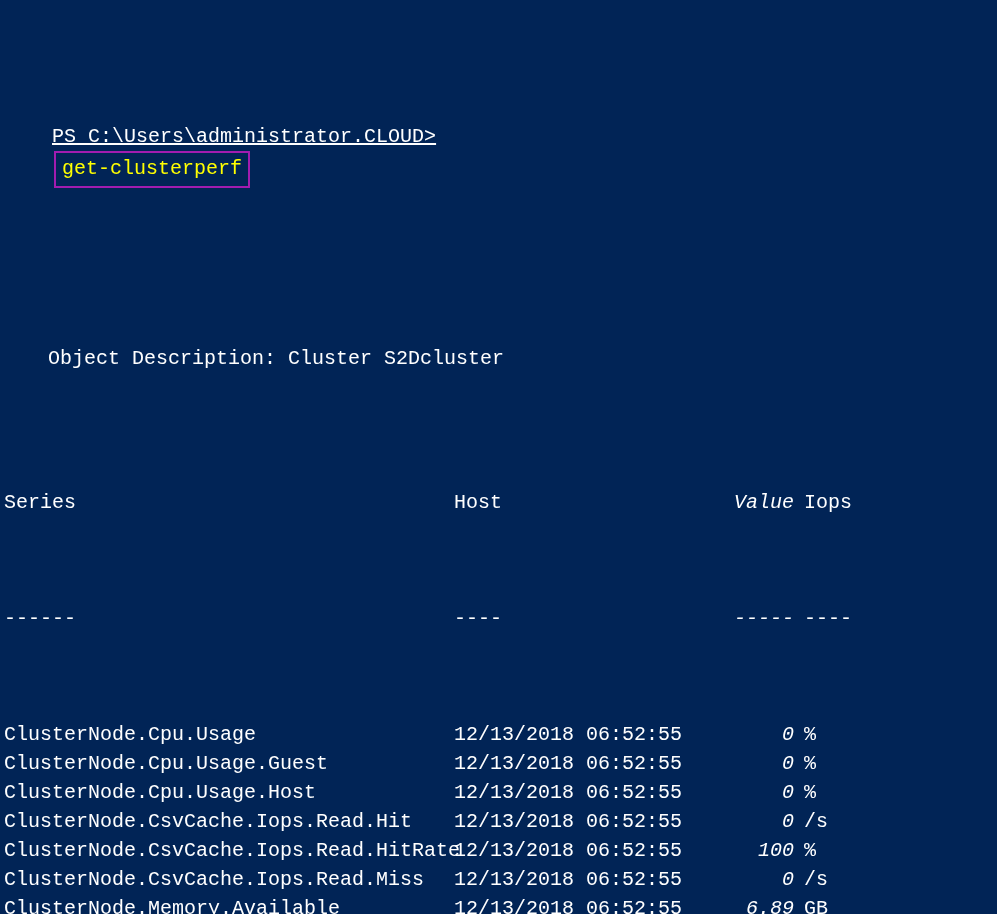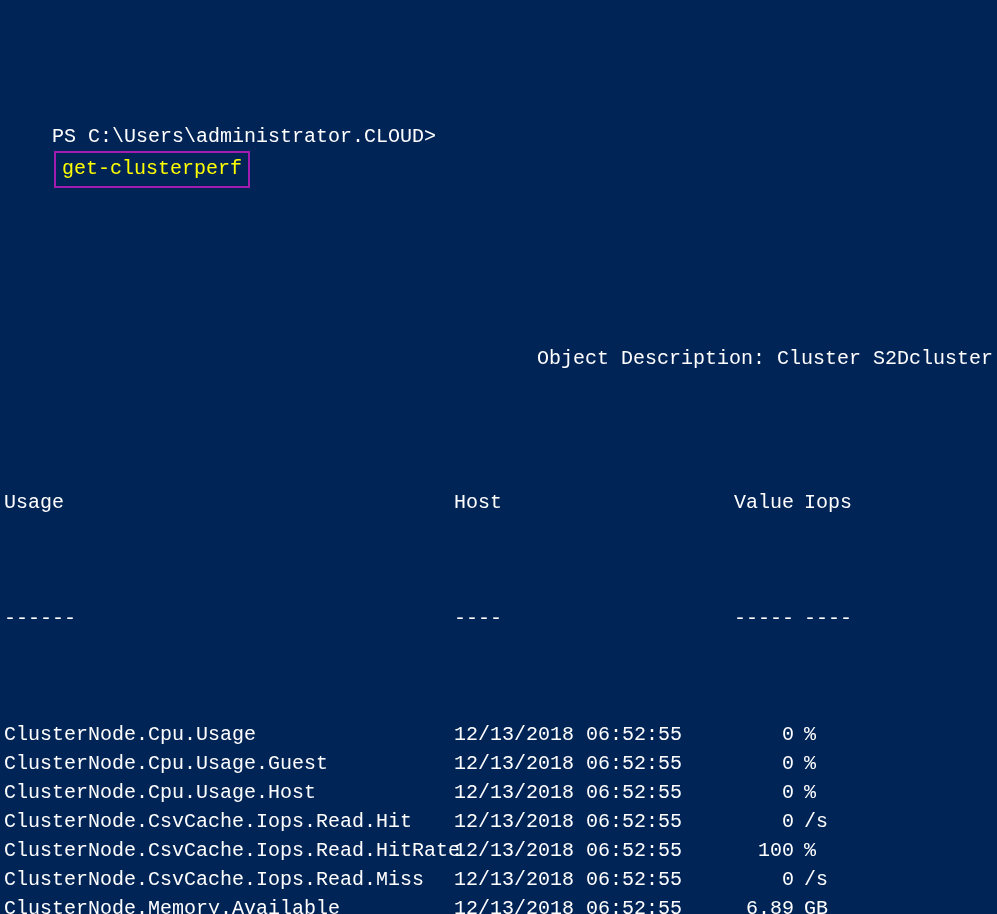--- a/index.html
+++ b/index.html
@@ -17,58 +17,58 @@
   }
   .terminal {
     padding: 6px 4px;
     white-space: pre;
   }
   .prompt-line {
     margin-bottom: 0;
   }
   .prompt {
     color: #ffffff;
+    text-decoration: underline;
   }
   .cmd-box {
     display: inline-block;
     border: 2px solid #a21caf;
     padding: 1px 6px 3px 6px;
     margin-left: 2px;
   }
   .cmd {
     color: #ffff00;
   }
   .desc-line {
     margin-top: 40px;
     margin-bottom: 28px;
     padding-left: 44px;
-    text-align: right;
   }
   .table-row {
     display: flex;
   }
   .col-series { width: 450px; }
   .col-time   { width: 260px; }
-  .col-value  { width: 80px; text-align: right; }
+  .col-value  { width: 80px; text-align: right; font-style: italic; }
   .col-unit   { width: 60px; padding-left: 10px; }
 </style>
 </head>
 <body>
 
 <div class="terminal">
 
   <div class="prompt-line">
     <span class="prompt">PS C:\Users\administrator.CLOUD&gt;</span>
     <span class="cmd-box"><span class="cmd">get-clusterperf</span></span>
   </div>
 
   <div class="desc-line">Object Description: Cluster S2Dcluster</div>
 
   <div class="table-row">
-    <span class="col-series">Usage</span>
+    <span class="col-series">Series</span>
     <span class="col-time">Host</span>
     <span class="col-value">Value</span>
     <span class="col-unit">Iops</span>
   </div>
 
   <div class="table-row">
     <span class="col-series">------</span>
     <span class="col-time">----</span>
     <span class="col-value">-----</span>
     <span class="col-unit">----</span>

